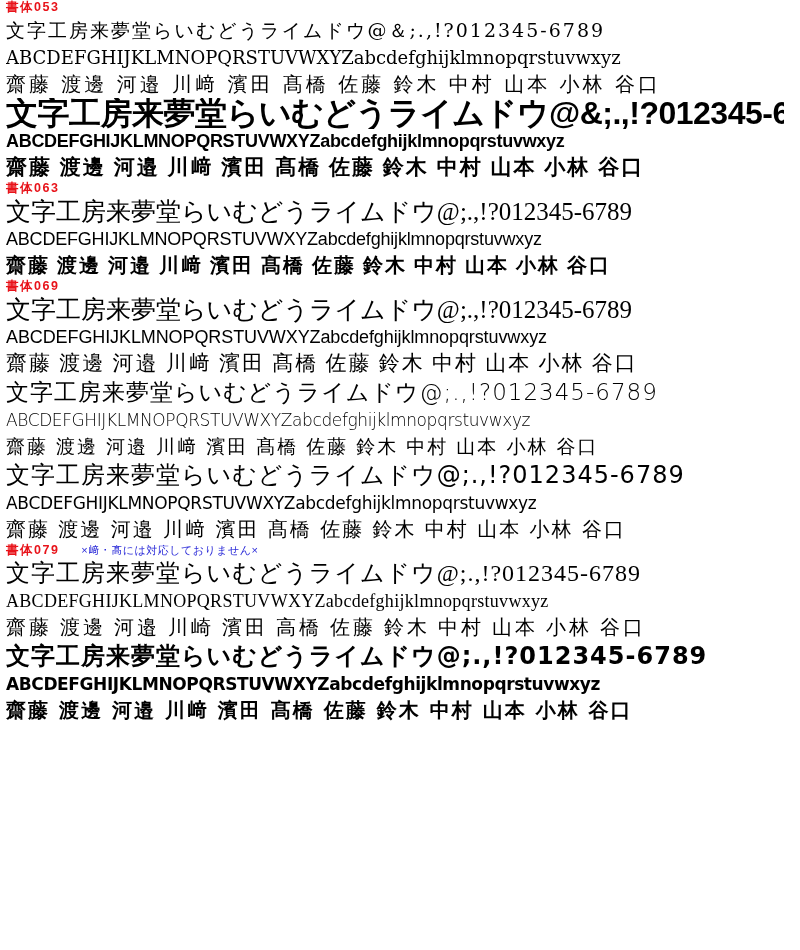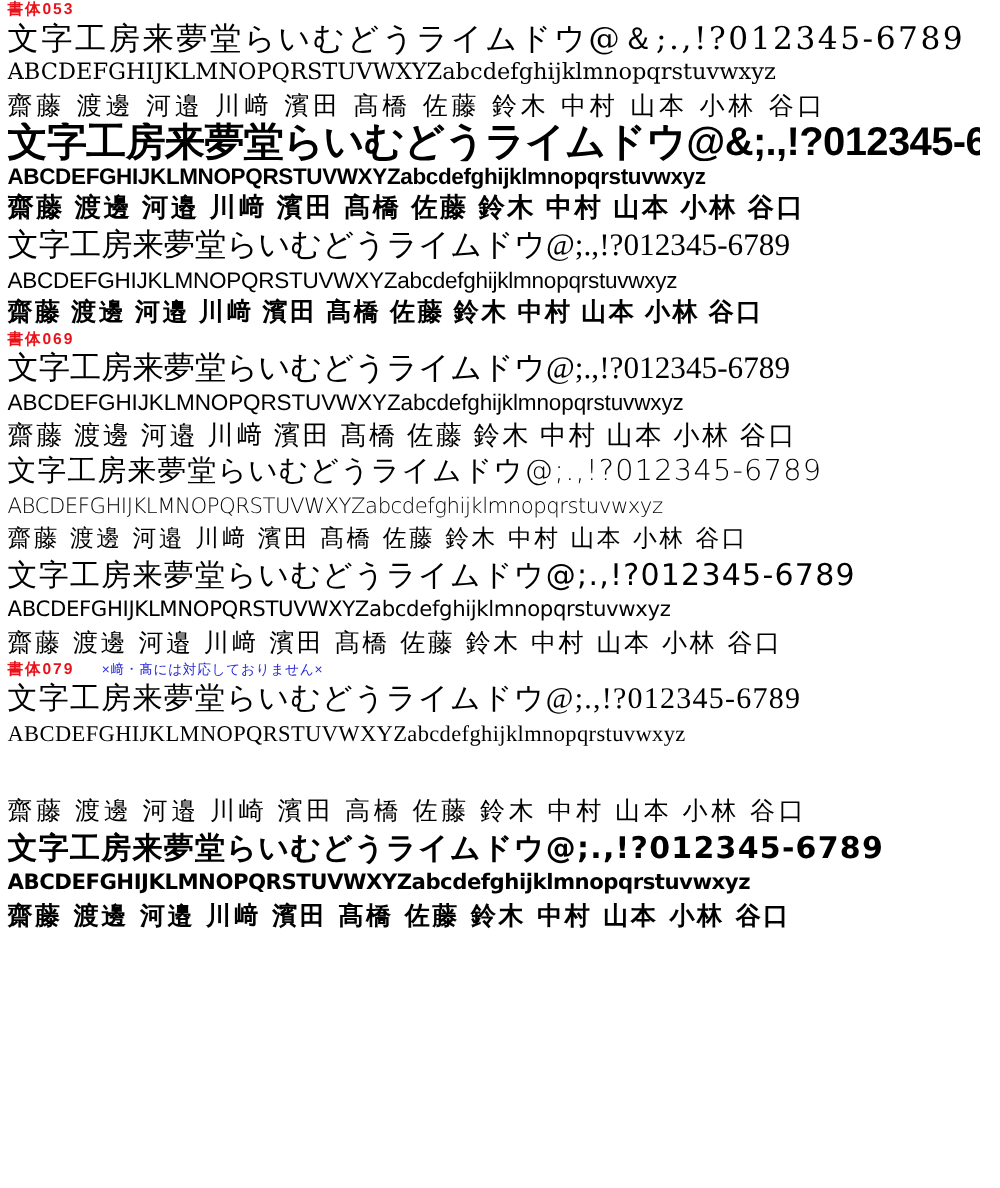--- a/index.html
+++ b/index.html
@@ -61,21 +61,21 @@
     font-size: 19px;
     line-height: 24px;
     letter-spacing: -0.2px;
   }
   .line-names {
     font-size: 21px;
     line-height: 28px;
   }
 
   
-  .s053 .line-jp { font-family: "DejaVu Serif", serif; font-weight: 300; letter-spacing: 2px; font-size: 25px; }
+  .s053 .line-jp { font-family: "DejaVu Serif", serif; font-weight: 300; letter-spacing: 2px; font-size: 19px; }
   .s053 .line-latin { font-family: "DejaVu Serif", serif; font-size: 18px; letter-spacing: 0px; }
   .s053 .line-names { font-family: "DejaVu Serif", serif; letter-spacing: 3px; font-size: 20px; }
 
   .s058 .line-jp { font-family: "Liberation Sans", sans-serif; font-weight: bold; font-size: 32px; letter-spacing: -0.5px; }
   .s058 .line-latin { font-family: "Liberation Sans", sans-serif; font-weight: bold; font-size: 18px; letter-spacing: -0.3px; }
   .s058 .line-names { font-family: "Liberation Sans", sans-serif; font-weight: bold; font-size: 21px; letter-spacing: 2px; }
 
   .s063 .line-jp { font-family: "Liberation Serif", serif; font-size: 25px; letter-spacing: 0px; }
   .s063 .line-latin { font-family: "Liberation Sans", sans-serif; font-size: 18px; letter-spacing: -0.2px; }
   .s063 .line-names { font-family: "Liberation Serif", serif; font-weight: bold; font-size: 20px; letter-spacing: 2px; }
@@ -87,21 +87,21 @@
   .s075 .line-jp { font-family: "DejaVu Sans", sans-serif; font-size: 23px; letter-spacing: 1px; font-weight: 300; }
   .s075 .line-latin { font-family: "DejaVu Sans", sans-serif; font-size: 17px; letter-spacing: -0.4px; font-weight: 300; }
   .s075 .line-names { font-family: "DejaVu Sans", sans-serif; font-size: 19px; letter-spacing: 2px; font-weight: 300; }
 
   .s076 .line-jp { font-family: "DejaVu Sans", sans-serif; font-size: 24px; letter-spacing: 1px; }
   .s076 .line-latin { font-family: "DejaVu Sans", sans-serif; font-size: 17px; letter-spacing: -0.3px; }
   .s076 .line-names { font-family: "DejaVu Sans", sans-serif; font-size: 20px; letter-spacing: 2px; }
 
   .s079 .line-jp { font-family: "Liberation Serif", serif; font-size: 24px; letter-spacing: 1px; }
   .s079 .line-latin { font-family: "Liberation Serif", serif; font-size: 18px; letter-spacing: 0.3px; }
-  .s079 .line-names { font-family: "Liberation Serif", serif; font-size: 20px; letter-spacing: 3px; margin-top: 36px; }
+  .s079 .line-names { font-family: "Liberation Serif", serif; font-size: 20px; letter-spacing: 3px; }
 
   .s086 .line-jp { font-family: "DejaVu Sans", sans-serif; font-weight: bold; font-size: 24px; letter-spacing: 1px; }
   .s086 .line-latin { font-family: "DejaVu Sans", sans-serif; font-weight: bold; font-size: 17px; letter-spacing: -0.4px; }
   .s086 .line-names { font-family: "DejaVu Sans", sans-serif; font-weight: bold; font-size: 20px; letter-spacing: 2px; }
 </style>
 </head>
 <body>
 
 <div class="sheet">
 
@@ -115,20 +115,24 @@
     <div class="line line-names">齋藤 渡邊 河邉 川﨑 濱田 髙橋 佐藤 鈴木 中村 山本 小林 谷口</div>
   </div>
 
   <div class="sample-block s058">
     <div class="line line-jp">文字工房来夢堂らいむどうライムドウ@&amp;;.,!?012345-6789</div>
     <div class="line line-latin">ABCDEFGHIJKLMNOPQRSTUVWXYZabcdefghijklmnopqrstuvwxyz</div>
     <div class="line line-names">齋藤 渡邊 河邉 川﨑 濱田 髙橋 佐藤 鈴木 中村 山本 小林 谷口</div>
   </div>
 
   <div class="sample-block s063">
+    <div class="block-header">
+      <span class="block-title">書体063</span>
+      <span class="block-note"></span>
+    </div>
     <div class="line line-jp">文字工房来夢堂らいむどうライムドウ@;.,!?012345-6789</div>
     <div class="line line-latin">ABCDEFGHIJKLMNOPQRSTUVWXYZabcdefghijklmnopqrstuvwxyz</div>
     <div class="line line-names">齋藤 渡邊 河邉 川﨑 濱田 髙橋 佐藤 鈴木 中村 山本 小林 谷口</div>
   </div>
 
   <div class="sample-block s069">
     <div class="block-header">
       <span class="block-title">書体069</span>
       <span class="block-note"></span>
     </div>

